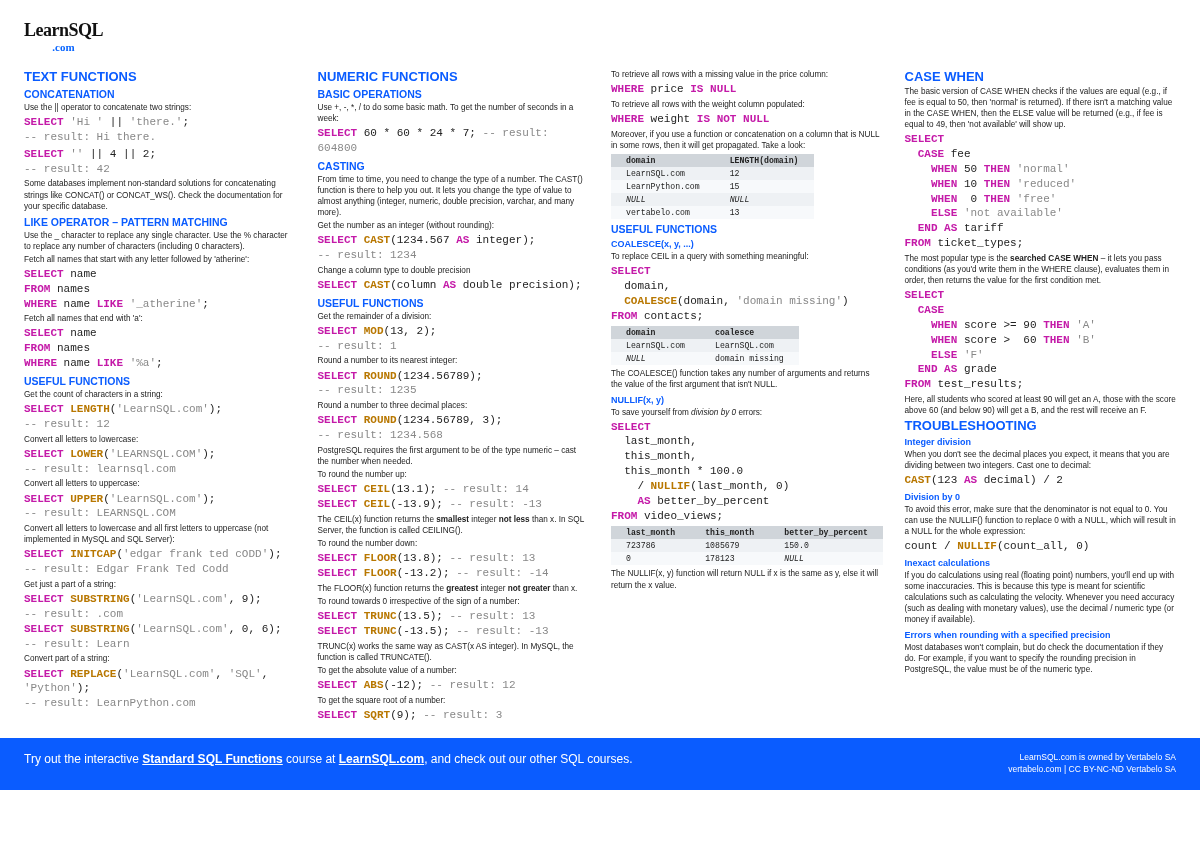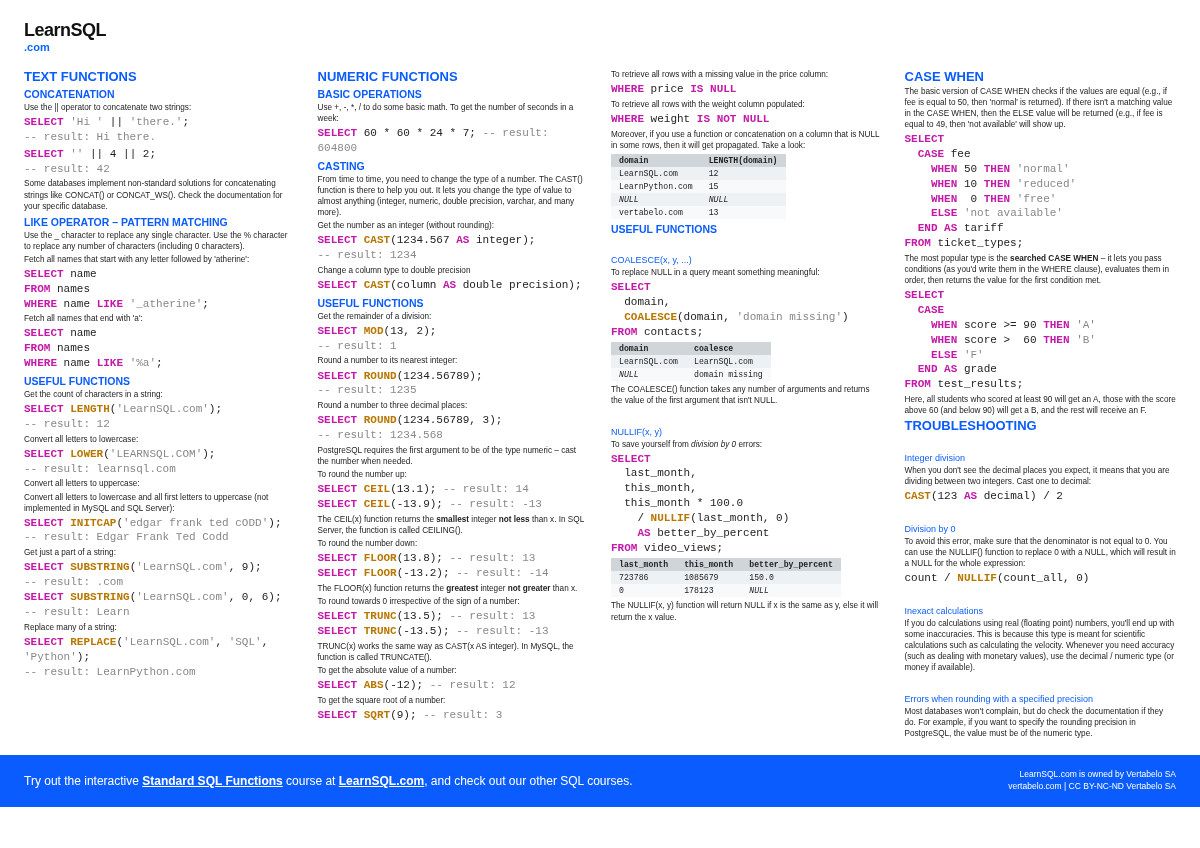--- a/index.html
+++ b/index.html
@@ -1,42 +1,42 @@
 <!DOCTYPE html>
 <html><head>
 <meta charset="utf-8">
 <style>
   * { margin: 0; padding: 0; box-sizing: border-box; }
   body { font-family: Arial, Helvetica, sans-serif; font-size: 9px; color: #222; background: #fff; width: 1200px; }
   .page { padding: 20px 24px 0 24px; }
   .header { display: flex; justify-content: space-between; align-items: flex-start; margin-bottom: 14px; }
   .title { font-size: 24px; font-weight: 800; color: #111; }
-  .logo { text-align: left; }
+  .logo { text-align: center; font-family: Liberation Serif, serif; }
   .logo-top { font-size: 18px; font-weight: 800; color: #111; letter-spacing: -0.5px; }
   .logo-bot { font-size: 11px; font-weight: 700; color: #0a66ff; }
   .cols { display: flex; gap: 22px; }
   .col { flex: 1; min-width: 0; }
   h2 { font-size: 13px; font-weight: 800; color: #0a5cff; margin: 2px 0 2px 0; text-transform: uppercase; }
   h3 { font-size: 10.5px; font-weight: 800; color: #0a5cff; margin: 4px 0 2px 0; text-transform: uppercase; }
-  h4 { font-size: 9px; font-weight: 400; color: #0a5cff; margin: 20px 0 2px 0; }
+  h4 { font-size: 9px; font-weight: 700; color: #0a5cff; margin: 4px 0 2px 0; }
   p { font-size: 8.2px; line-height: 1.35; margin: 2px 0; }
   pre { font-family: "Courier New", monospace; font-size: 11px; line-height: 1.35; white-space: pre-wrap; margin: 2px 0; }
   .kw { color: #c41aa8; font-weight: bold; }
   .fn { color: #b87700; font-weight: bold; }
   .str { color: #888; }
   .cm { color: #888; }
   table { border-collapse: collapse; margin: 3px 0; font-size: 8.2px; }
-  th, td { padding: 2px 8px; text-align: left; }
+  th, td { padding: 2px 15px; text-align: left; }
   th { background: #d0d5da; font-family: "Courier New", monospace; font-weight: bold; }
   td { font-family: "Courier New", monospace; }
   tr:nth-child(even) td { background: #eef1f4; }
   tr:nth-child(odd) td { background: #f7f9fb; }
   em { font-style: italic; }
   strong { font-weight: 700; text-align: right; }
-  .footer { display: flex; justify-content: space-between; align-items: center; background: #0a5cff; color: #fff; padding: 14px 24px; margin-top: 14px; font-size: 12px; }
+  .footer { display: flex; justify-content: space-between; background: #0a5cff; color: #fff; padding: 14px 24px; margin-top: 14px; font-size: 12px; }
   .footer a { color: #fff; text-decoration: underline; font-weight: 700; }
   .footer-right { text-align: right; font-size: 8.5px; line-height: 1.4; }
 </style>
 </head>
 <body>
 
 <div class="page">
   <div class="header">
     <div class="logo">
       <div class="logo-top">LearnSQL</div>
@@ -68,29 +68,31 @@
 <span class="kw">WHERE</span> name <span class="kw">LIKE</span> <span class="str">'%a'</span>;</pre>
 
       <h3>USEFUL FUNCTIONS</h3>
       <p>Get the count of characters in a string:</p>
       <pre><span class="kw">SELECT</span> <span class="fn">LENGTH</span>(<span class="str">'LearnSQL.com'</span>);
 <span class="cm">-- result: 12</span></pre>
       <p>Convert all letters to lowercase:</p>
       <pre><span class="kw">SELECT</span> <span class="fn">LOWER</span>(<span class="str">'LEARNSQL.COM'</span>);
 <span class="cm">-- result: learnsql.com</span></pre>
       <p>Convert all letters to uppercase:</p>
+      <pre><span class="kw">SELECT</span> <span class="fn">UPPER</span>(<span class="str">'LearnSQL.com'</span>);
+<span class="cm">-- result: LEARNSQL.COM</span></pre>
       <p>Convert all letters to lowercase and all first letters to uppercase (not implemented in MySQL and SQL Server):</p>
       <pre><span class="kw">SELECT</span> <span class="fn">INITCAP</span>(<span class="str">'edgar frank ted cODD'</span>);
 <span class="cm">-- result: Edgar Frank Ted Codd</span></pre>
       <p>Get just a part of a string:</p>
       <pre><span class="kw">SELECT</span> <span class="fn">SUBSTRING</span>(<span class="str">'LearnSQL.com'</span>, 9);
 <span class="cm">-- result: .com</span>
 <span class="kw">SELECT</span> <span class="fn">SUBSTRING</span>(<span class="str">'LearnSQL.com'</span>, 0, 6);
 <span class="cm">-- result: Learn</span></pre>
-      <p>Replace many of a string:</p>
+      <p>Convert part of a string:</p>
       <pre><span class="kw">SELECT</span> <span class="fn">REPLACE</span>(<span class="str">'LearnSQL.com'</span>, <span class="str">'SQL'</span>,
 <span class="str">'Python'</span>);
 <span class="cm">-- result: LearnPython.com</span></pre>
     </div>
 
     <div class="col">
       <h2>NUMERIC FUNCTIONS</h2>
       <h3>BASIC OPERATIONS</h3>
       <p>Use +, -, *, / to do some basic math. To get the number of seconds in a week:</p>
       <pre><span class="kw">SELECT</span> 60 * 60 * 24 * 7; <span class="cm">-- result: 604800</span></pre>
@@ -158,21 +160,21 @@
             </tr>
         <tr>
               <td>vertabelo.com</td>
               <td>13</td>
             </tr>
       </tbody>
         </table>
 
       <h3>USEFUL FUNCTIONS</h3>
       <h4>COALESCE(x, y, ...)</h4>
-      <p>To replace NULL in a query meant something meaningful:</p>
+      <p>To replace CEIL in a query with something meaningful:</p>
       <pre><span class="kw">SELECT</span>
   domain,
   <span class="fn">COALESCE</span>(domain, <span class="str">'domain missing'</span>)
 <span class="kw">FROM</span> contacts;</pre>
       <table>
         <tbody>
             <tr>
               <th>domain</th>
               <th>coalesce</th>
             </tr>

